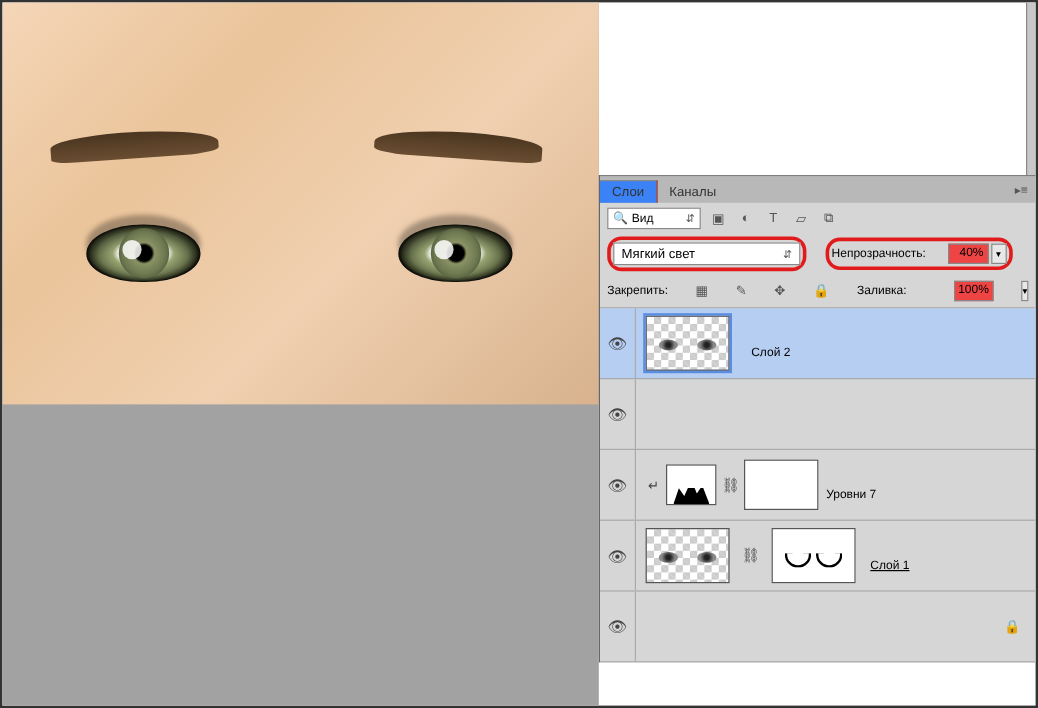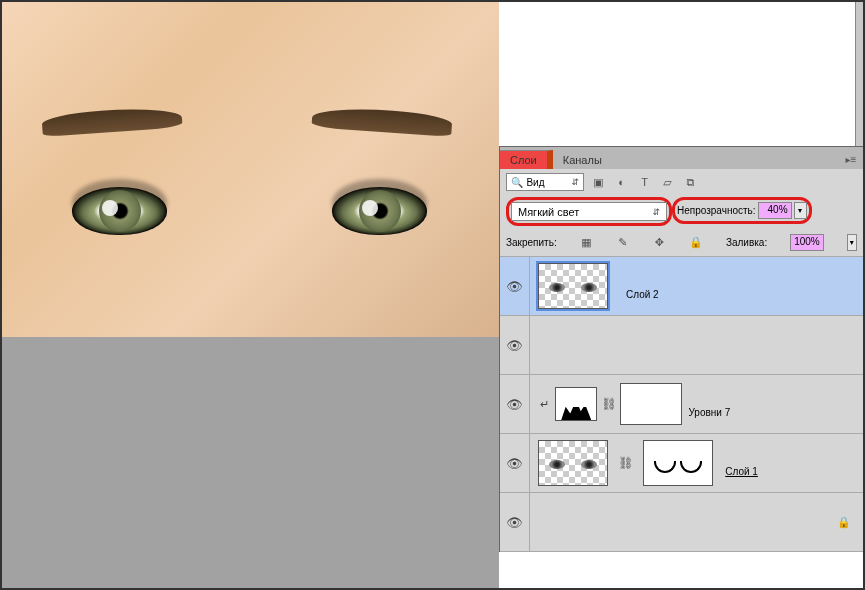--- a/index.html
+++ b/index.html
@@ -75,23 +75,23 @@
   display: flex;
   align-items: flex-end;
 }
 .tab {
   padding: 3px 10px 3px;
   font-size: 11px;
   color: #333;
   cursor: pointer;
 }
 .tab.active {
-  background: #ef4444;
+  background: #3b82f6;
   border-top: 1px solid #888;
-  border-right: 6px solid #c2410c;
+  border-right: 1px solid #c2410c;
 }
 .tab-menu {
   margin-left: auto;
   width: 24px;
   text-align: center;
   color: #555;
   font-size: 10px;
   padding: 4px;
 }
 .row {
@@ -114,23 +114,23 @@
 .filter-box .chev { margin-left: auto; font-size: 9px; color: #555;}
 .icon-btn {
   width: 17px; height: 17px;
   display: inline-flex;
   align-items: center; justify-content: center;
   color: #555;
   font-size: 11px;
 }
 .row2 {
   display: flex;
-  align-items: flex-start;
+  align-items: center;
   padding: 2px 6px 6px;
-  gap: 0;
+  gap: 16px;
 }
 .highlight-red {
   border: 3px solid #e11b1b;
   border-radius: 12px;
   padding: 2px;
 }
 .blend-select {
   display: flex;
   align-items: center;
   background: #fff;
@@ -141,27 +141,28 @@
   font-size: 11px;
 }
 .blend-select .chev { margin-left: auto; font-size: 9px; color: #555; }
 .opacity-group {
   display: flex;
   align-items: center;
   gap: 2px;
 }
 .opacity-group .lbl { font-size: 10px; }
 .val-box {
-  background: #f0abfc;
+  background: #ef4444;
   border: 1px solid #888;
   height: 17px;
   width: 34px;
   text-align: right;
   padding: 1px 3px;
   font-size: 10px;
+  margin-left: 16px;
 }
 .drop-btn {
   width: 13px; height: 17px;
   border: 1px solid #888;
   background: #e8e8e8;
   display: flex; align-items: center; justify-content: center;
   font-size: 8px;
 }
 .row3 {
   display: flex;

